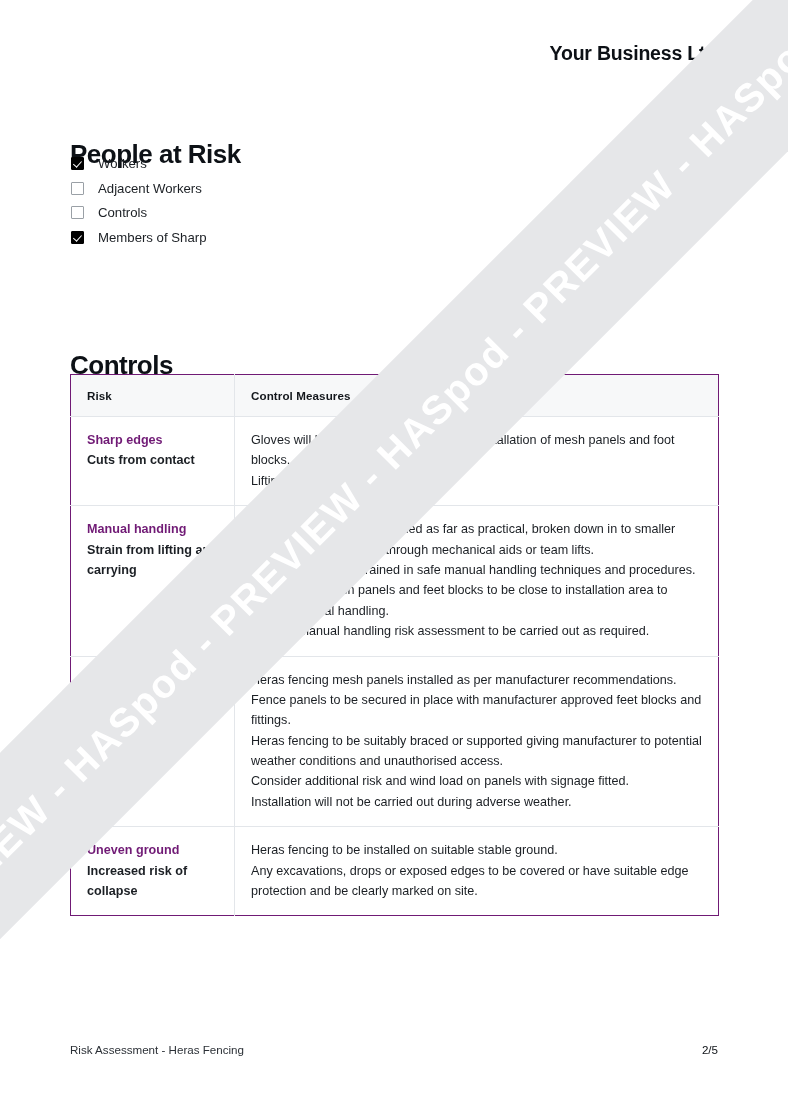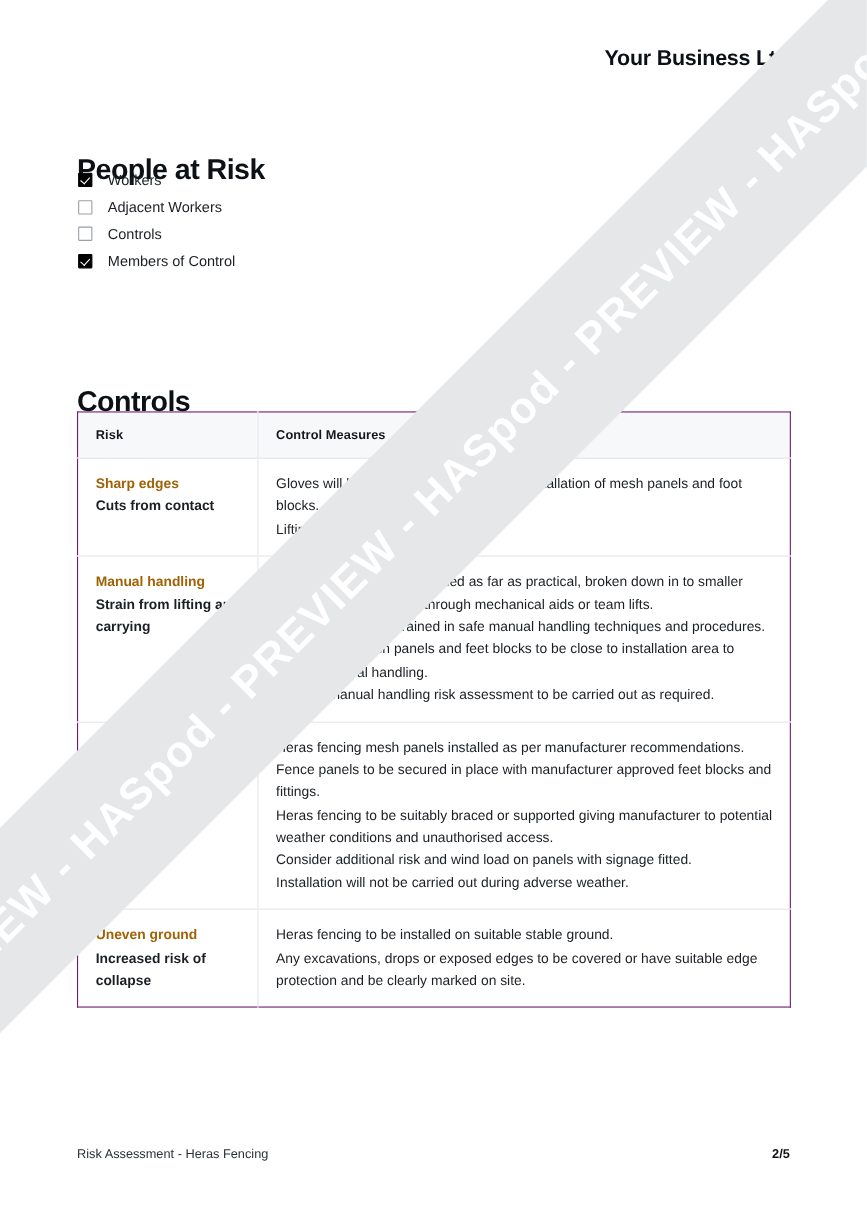--- a/index.html
+++ b/index.html
@@ -127,21 +127,21 @@
     padding: 13px 16px 14px 16px;
     font-size: 12.6px;
     line-height: 1.62;
     color: #1b1f24;
   }
   .controls-table tbody td:last-child { border-right: none; }
   .controls-table tbody tr:first-child td { border-top: none; }
 
   .risk-name {
     font-weight: bold;
-    color: #a16207;
+    color: #701a75;
     display: block;
   }
   .risk-desc {
     display: block;
     color: #1b1f24;
     font-weight: bold;
   }
   .measure-line { display: block; }
 
   
@@ -155,21 +155,21 @@
     right: 70px;
     top: 1043px;
     display: flex;
     justify-content: space-between;
     align-items: baseline;
     font-size: 11.6px;
     color: #2b3036;
     gap: 16px;
   }
   .footer-page {
-    font-weight: bold;
+    font-weight: normal;
     color: #0d1116;
   }
 
   
   .watermark {
     position: absolute;
     left: -330px;
     top: 330px;
     width: 1560px;
     height: 132px;
@@ -210,21 +210,21 @@
       <div class="people-item">
         <span class="cbox"></span>
         <span class="people-label">Adjacent Workers</span>
       </div>
       <div class="people-item">
         <span class="cbox"></span>
         <span class="people-label">Controls</span>
       </div>
       <div class="people-item">
         <span class="cbox checked"></span>
-        <span class="people-label">Members of Control</span>
+        <span class="people-label">Members of Sharp</span>
       </div>
     </div>
 
   <h1 class="section-title" id="title-controls">Controls</h1>
 
   <table class="controls-table">
     <colgroup>
       <col class="c-risk">
       <col class="c-measures">
     </colgroup>

